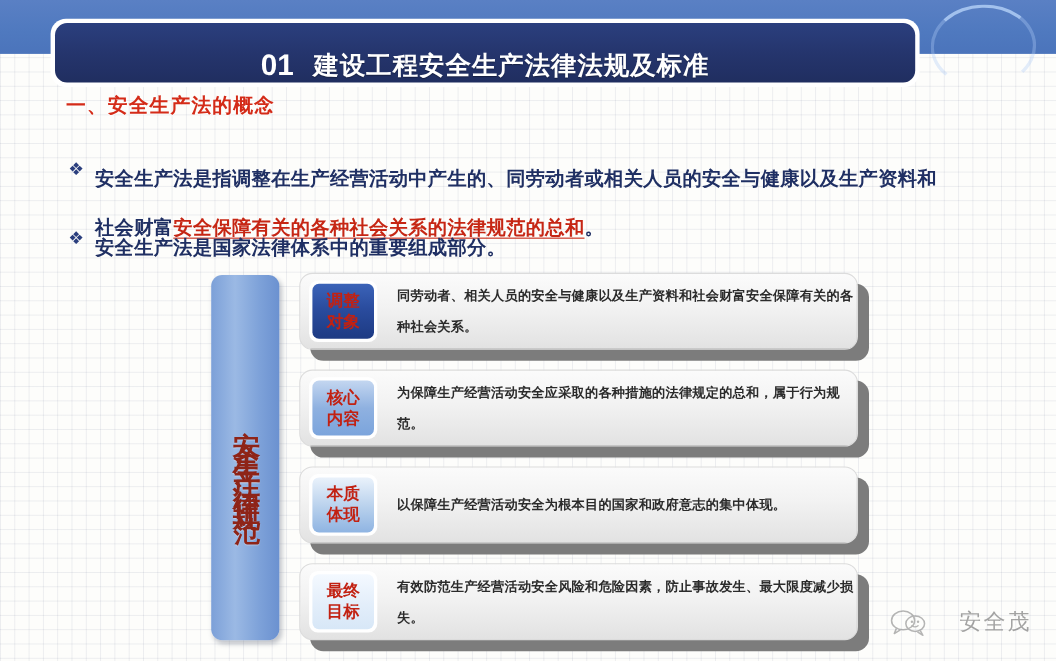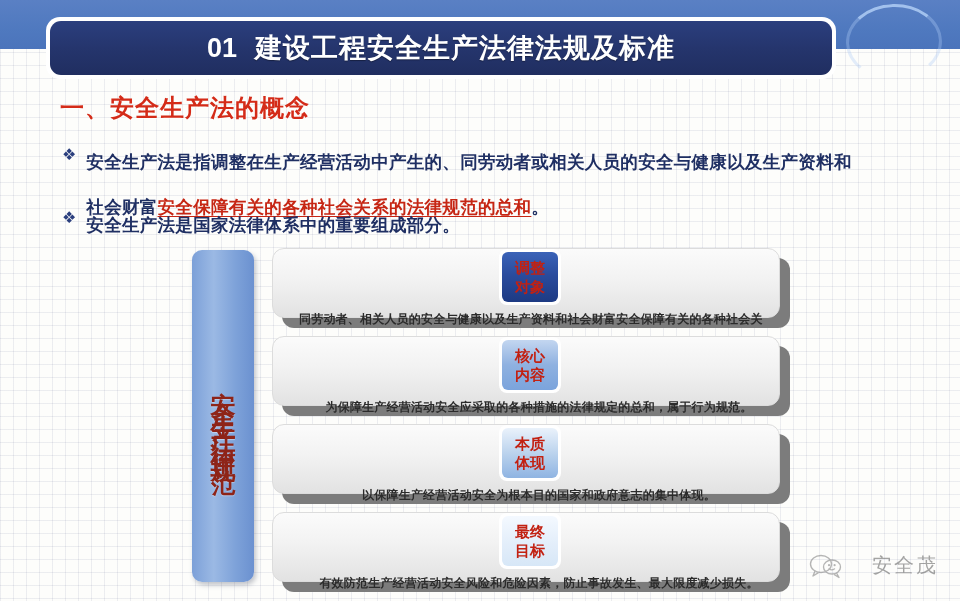--- a/index.html
+++ b/index.html
@@ -51,44 +51,44 @@
     background: #ffffff;
     border-radius: 14px;
     box-sizing: border-box;
     padding: 4px;
   }
   #title-plate {
     width: 100%; height: 100%;
     background: linear-gradient(to bottom, #2b3f7e 0%, #25356d 50%, #202e60 100%);
     border-radius: 11px;
     display: flex;
-    align-items: center;
+    align-items: flex-end;
     justify-content: center;
     box-sizing: border-box;
   }
   #title-text {
     color: #ffffff;
-    font-size: 27px;
+    font-size: 23px;
     font-weight: bold;
     letter-spacing: 1px;
     white-space: nowrap;
     text-shadow: 0 1px 1px rgba(0,0,0,0.35);
   }
   #title-number {
     color: #ffffff;
     font-size: 27px;
     font-weight: bold;
     margin-right: 18px;
   }
 
   
   #section-heading {
     position: absolute;
-    left: 60px; top: 92px;
-    font-size: 24px;
+    left: 60px; top: 84px;
+    font-size: 18px;
     font-weight: bold;
     color: #d42b18;
     letter-spacing: 1px;
     text-shadow: 0 1px 0 rgba(255,255,255,0.7);
   }
 
   
   .bullet-row {
     position: absolute;
     display: flex;
@@ -162,21 +162,20 @@
     position: absolute;
     left: 0; top: 0;
     width: 508px; height: 70px;
     border-radius: 12px;
     background: linear-gradient(to bottom, #fbfbfb 0%, #f2f2f2 45%, #e2e2e2 100%);
     border: 1px solid #dcdcdc;
     box-sizing: border-box;
     display: flex;
     align-items: center;
     padding-left: 8px;
-    flex-direction: column;
   }
   .badge-frame {
     flex: 0 0 auto;
     width: 62px; height: 56px;
     border-radius: 8px;
     background: #ffffff;
     padding: 3px;
     box-sizing: border-box;
   }
   .badge {

